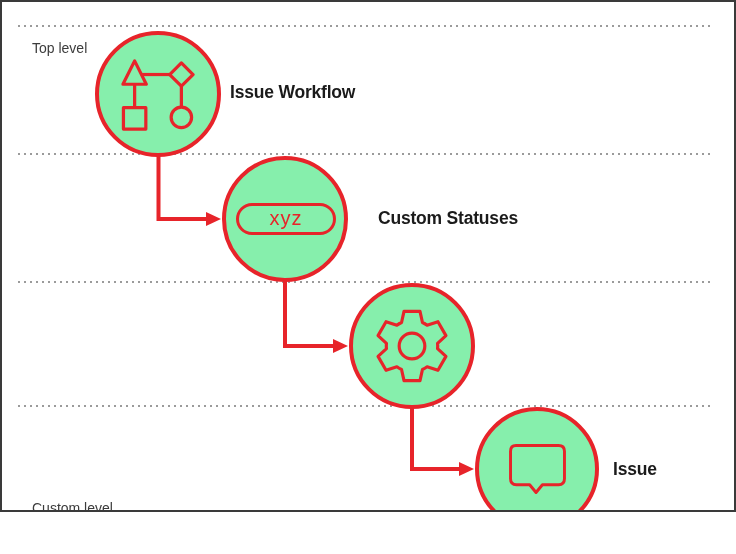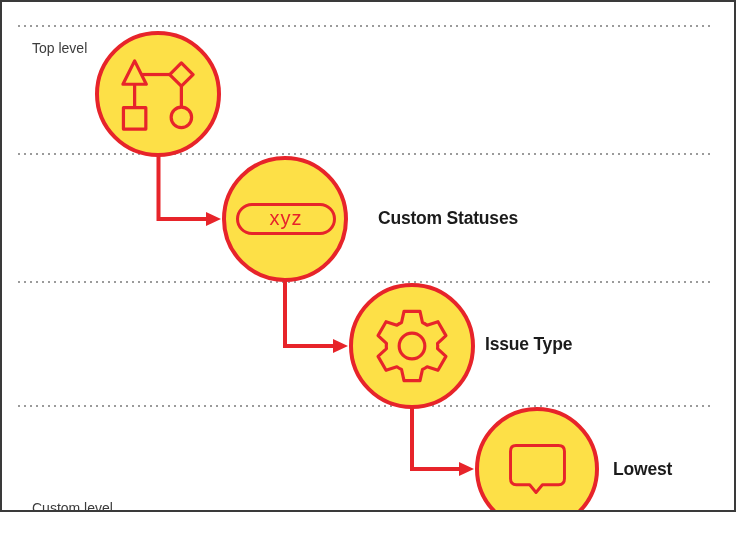--- a/index.html
+++ b/index.html
@@ -34,21 +34,21 @@
     position:absolute;
     font-size:14px;
     color:var(--level-text);
     z-index:2;
     white-space:nowrap;
   }
   .node-circle{
     position:absolute;
     border:4px solid var(--red);
     border-radius:50%;
-    background:#fde047;
+    background:#86efac;
     z-index:3;
     display:flex;
     align-items:center;
     justify-content:center;
   }
   .node-label{
     position:absolute;
     font-size:17.5px;
     font-weight:bold;
     color:var(--label-text);
@@ -115,38 +115,38 @@
         <polygon points="13,3 25,27 1,27"></polygon>
         <line x1="13" y1="27" x2="13" y2="51"></line>
         <rect x="1.5" y="51" width="23" height="22"></rect>
         <line x1="20" y1="17" x2="49" y2="17"></line>
         <polygon points="61,5 73,17 61,29 49,17"></polygon>
         <line x1="61" y1="29" x2="61" y2="50"></line>
         <circle cx="61" cy="61" r="10.5"></circle>
       </g>
     </svg>
   </div>
+  <span class="node-label" style="left:228px;top:79px">Issue Workflow</span>
 
   <div class="node-circle" style="left:220px;top:154px;width:126px;height:126px">
     <div class="pill">
       <span class="pill-text">xyz</span>
     </div>
   </div>
   <span class="node-label" style="left:376px;top:205px">Custom Statuses</span>
 
   <div class="node-circle" style="left:347px;top:281px;width:126px;height:126px">
     <svg class="icon-svg" width="76" height="76" viewBox="-2.5 -2.5 77 77">
       <g stroke="#e7242a" stroke-width="3.2" fill="none" stroke-linejoin="round">
         <path d="M25.4 12.2 L27.9 0.9 L44.1 0.9 L46.6 12.2 A26 26 0 0 1 51.3 15 L62.3 11.4 L70.4 25.5 L61.9 33.3 A26 26 0 0 1 61.9 38.7 L70.4 46.5 L62.3 60.6 L51.3 57 A26 26 0 0 1 46.6 59.8 L44.1 71.1 L27.9 71.1 L25.4 59.8 A26 26 0 0 1 20.7 57 L9.7 60.6 L1.6 46.5 L10.1 38.7 A26 26 0 0 1 10.1 33.3 L1.6 25.5 L9.7 11.4 L20.7 15 A26 26 0 0 1 25.4 12.2 Z"></path>
         <circle cx="36" cy="36" r="13"></circle>
       </g>
     </svg>
   </div>
-  <span class="node-label" style="left:483px;top:331px">Issue Type</span>
 
   <div class="node-circle" style="left:473px;top:405px;width:124px;height:124px">
     <svg class="icon-svg" width="57" height="51" viewBox="0 0 58 52">
       <path d="M7,1.5 H50.5 Q56.5,1.5 56.5,7.5 V35.5 Q56.5,41.5 50.5,41.5 H34 L27.5,49.5 L21,41.5 H7.5 Q1.5,41.5 1.5,35.5 V7.5 Q1.5,1.5 7,1.5 Z" stroke="#e7242a" stroke-width="3" fill="none" stroke-linejoin="round"></path>
     </svg>
   </div>
-  <span class="node-label" style="left:611px;top:456px">Lowest</span>
+  <span class="node-label" style="left:611px;top:456px">Issue</span>
 
 </div>
 
 </body></html>

